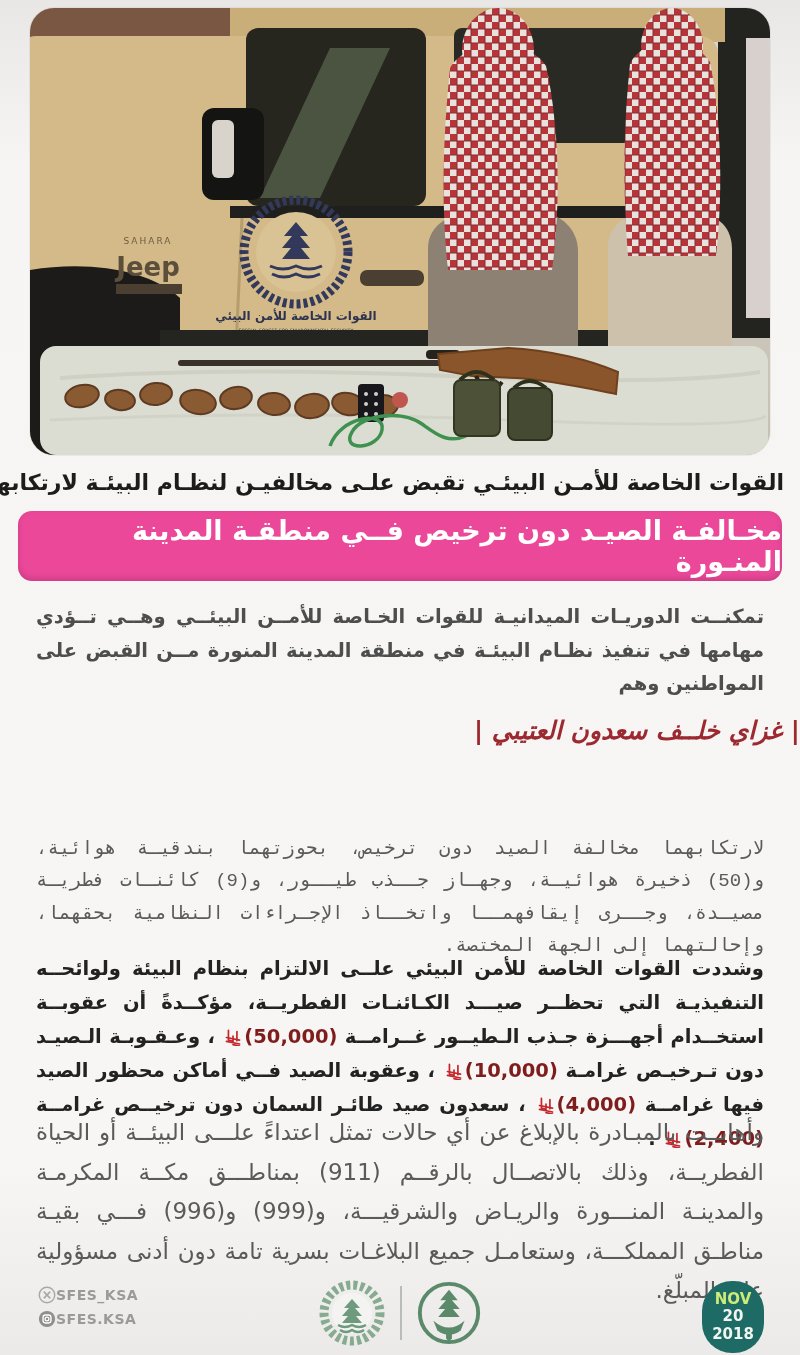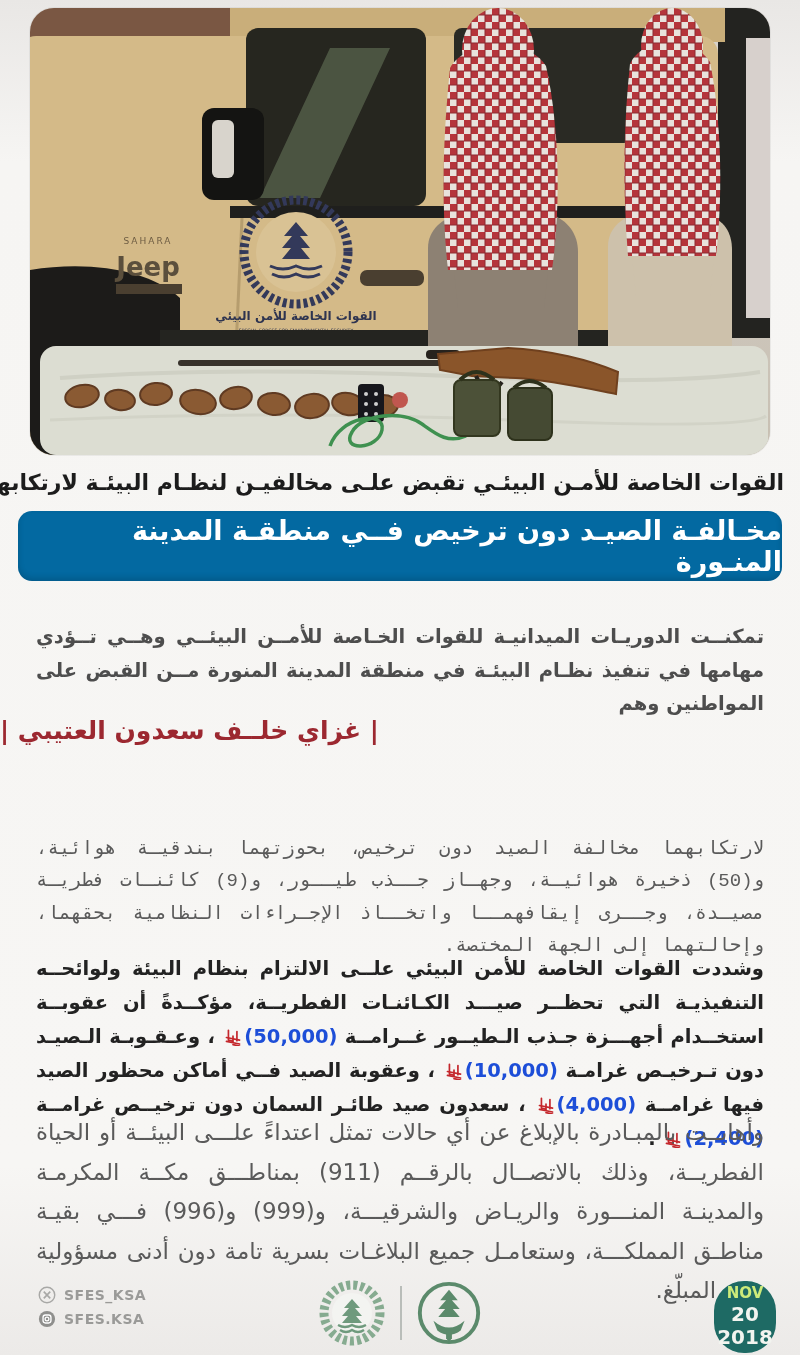--- a/index.html
+++ b/index.html
@@ -19,53 +19,53 @@
   
   .headline{
     position:absolute;top:462px;left:16px;right:16px;height:42px;
     direction:rtl;text-align:center;
     font-weight:bold;font-size:22px;line-height:42px;color:#1c1c1c;
     white-space:nowrap;
   }
   
   .banner{
     position:absolute;top:511px;left:18px;right:18px;height:70px;
-    background:#0369a1;border-radius:14px;
+    background:#ec4899;border-radius:14px;
     display:flex;align-items:center;justify-content:center;
     direction:rtl;color:#ffffff;font-weight:bold;font-size:27px;
     box-shadow:inset 0 -3px 6px rgba(0,0,0,.15);
   }
   
   .para{
     position:absolute;left:36px;right:36px;direction:rtl;
     text-align:justify;margin:0;
   }
-  .p-intro {top:600px;font-size:19.5px;line-height:1.72;font-weight:bold;color:#4d4d4d;margin-top:20px;}
+  .p-intro {top:600px;font-size:19.5px;line-height:1.72;font-weight:bold;color:#4d4d4d;}
   .p-details{top:833px;font-size:19px;line-height:1.7;color:#5a5a5a;font-family:Liberation Mono, monospace;}
   .p-fines {top:952px;font-size:19.5px;line-height:1.74;font-weight:bold;color:#222222;}
   .p-report{top:1113px;font-size:23px;line-height:1.72;color:#5a5a5a;}
-  .amount{color:#1d4ed8;}
+  .amount{color:#7f1d1d;}
   .riyal-icon{display:inline-block;vertical-align:-3px;margin:0 3px;}
   
-  .names{position:absolute;top:718px;left:0;right:0;text-align:left;direction:rtl;}
+  .names{position:absolute;top:718px;left:0;right:0;text-align:right;direction:rtl;font-style:italic;}
   .name-line{font-size:25px;font-weight:bold;color:#9c2830;line-height:1.0;margin:0 0 24px 0;}
   
   .social{position:absolute;left:38px;bottom:24px;}
-  .social-row{display:flex;align-items:center;gap:8px;height:24px;}
+  .social-row{display:flex;align-items:center;height:24px;}
   .social-handle{font-size:14px;font-weight:bold;color:#9a9a98;letter-spacing:.5px;}
   .center-logos{position:absolute;left:50%;transform:translateX(-50%);bottom:6px;display:flex;align-items:center;gap:12px;}
   .logo-sep{width:2px;height:54px;background:#b9bdb9;}
   .date-badge{
-    position:absolute;right:24px;bottom:2px;width:62px;height:72px;
+    position:absolute;right:36px;bottom:2px;width:62px;height:72px;
     background:#1e6a64;border-radius:30px;
     display:flex;flex-direction:column;align-items:center;justify-content:center;
     line-height:1.15;
   }
   .date-month{color:#cdeb7a;font-weight:bold;font-size:15px;}
-  .date-day,.date-year{color:#f2f4ef;font-weight:bold;font-size:20px;}
+  .date-day,.date-year{color:#f2f4ef;font-weight:bold;font-size:15px;}
 </style>
 </head>
 <body>
 
 <div class="surface"></div>
 
 <div class="photo-wrap">
   <svg viewBox="0 0 740 447" preserveAspectRatio="none">
     <defs>
       <linearGradient id="sky" x1="0" y1="0" x2="0" y2="1">

